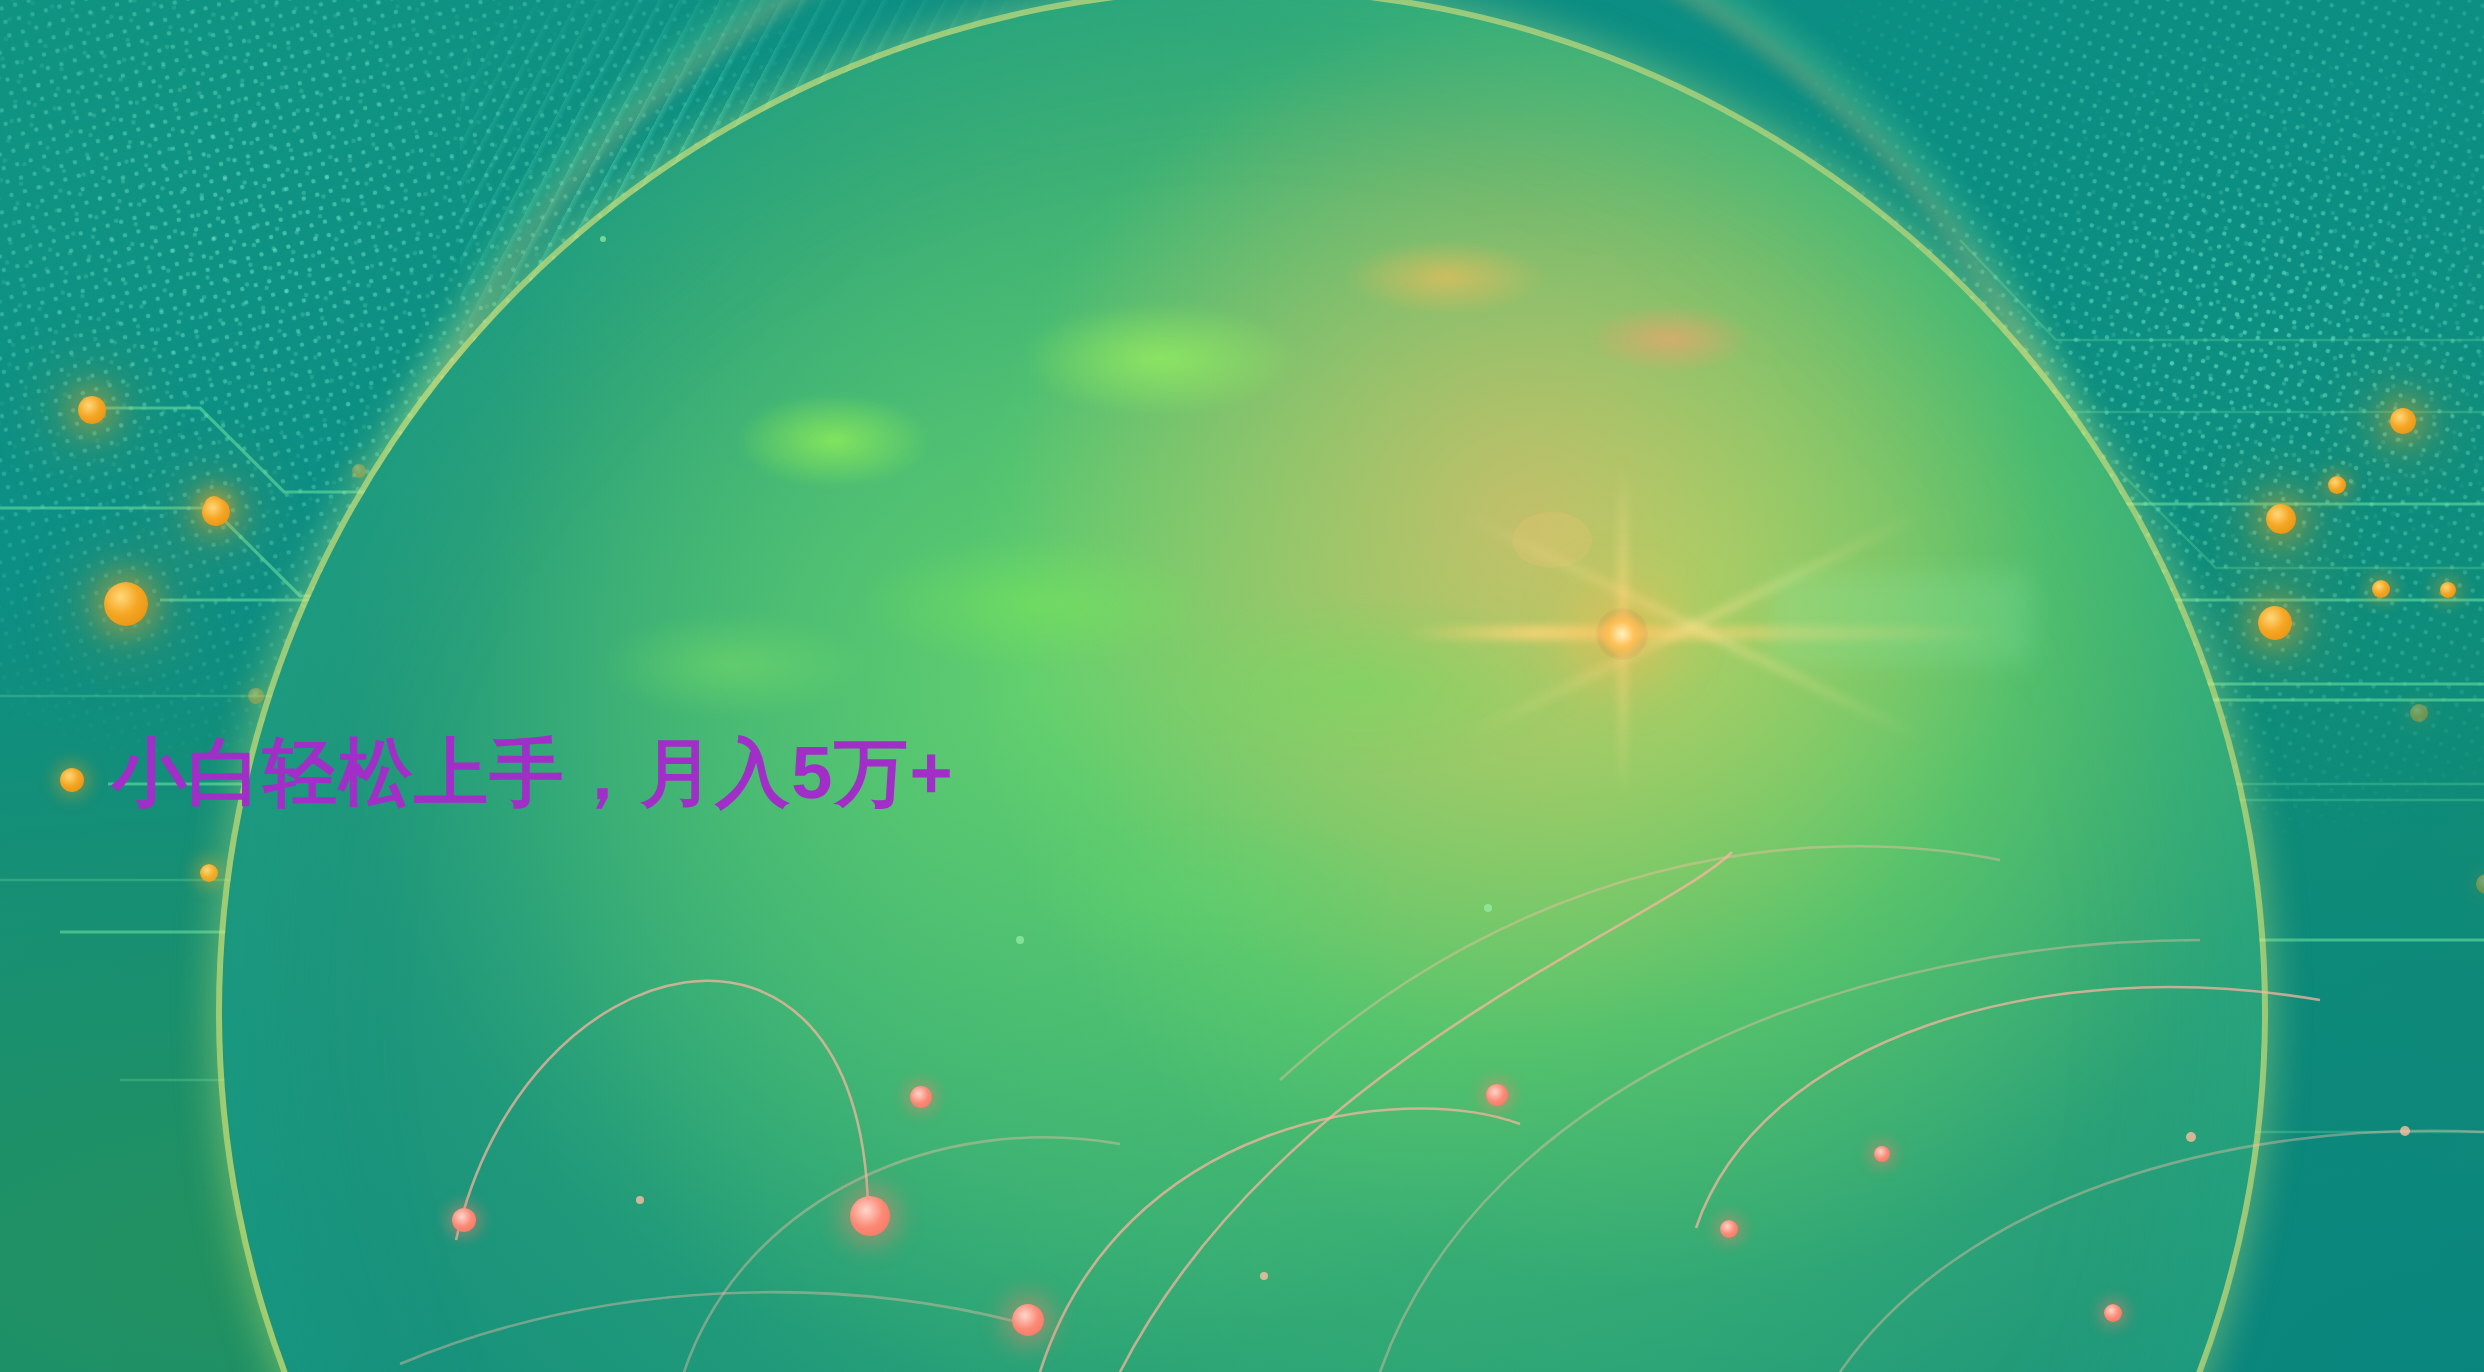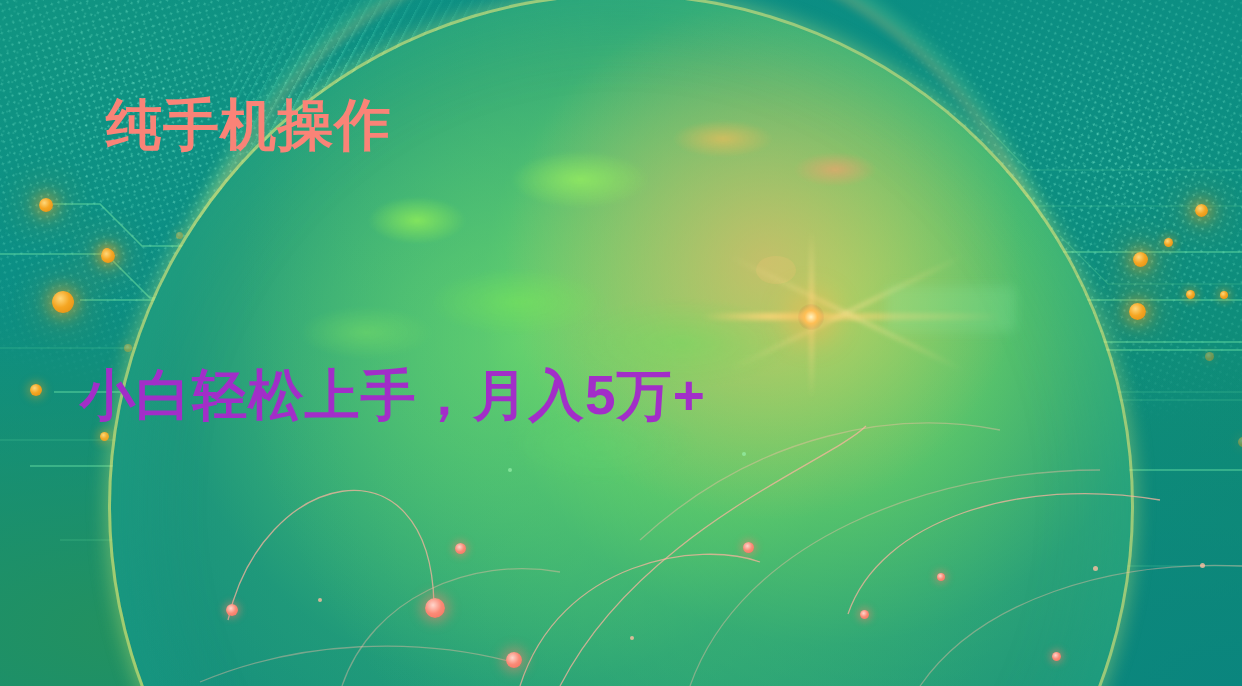--- a/index.html
+++ b/index.html
@@ -201,21 +201,21 @@
     white-space:nowrap;
     line-height:1;
     letter-spacing:.02em;
   }
   .coral{ color:#fa8377; }
   .purple{ color:#a22ec8; }
 
   #t-phone{ left:106px; top:97px;  font-size:56px; }
   #t-year { left:567px; top:137px; font-size:57px; }
   #t-profit{left:304px; top:236px; font-size:88px; letter-spacing:.04em; }
-  #t-easy { left:80px;  top:368px; font-size:55px; }
+  #t-easy { left:56px;  top:368px; font-size:37px; }
   #t-zero { left:664px; top:427px; font-size:47px; }
   #t-miles{ left:1012px;top:592px; font-size:38px; letter-spacing:.03em; }
 </style>
 </head>
 <body>
 
 <div id="banner">
 
   <div class="bg-base"></div>
   <div class="bg-tint-tl"></div>
@@ -311,21 +311,20 @@
   </div>
 
   <div class="spark" style="left:1093px;top:566px;width:5px;height:5px;"></div>
   <div class="spark" style="left:1200px;top:563px;width:5px;height:5px;"></div>
   <div class="spark green" style="left:508px; top:468px;width:4px;height:4px;"></div>
   <div class="spark green" style="left:300px; top:118px;width:3px;height:3px;"></div>
   <div class="spark green" style="left:742px; top:452px;width:4px;height:4px;"></div>
   <div class="spark" style="left:318px; top:598px;width:4px;height:4px;"></div>
   <div class="spark" style="left:630px; top:636px;width:4px;height:4px;"></div>
 
-  <div class="txt coral" id="t-phone">纯手机操作</div>
 
 
 
   <div class="txt purple" id="t-easy">小白轻松上手，月入5万+</div>
 
 
 
 </div>
 
 </body></html>

